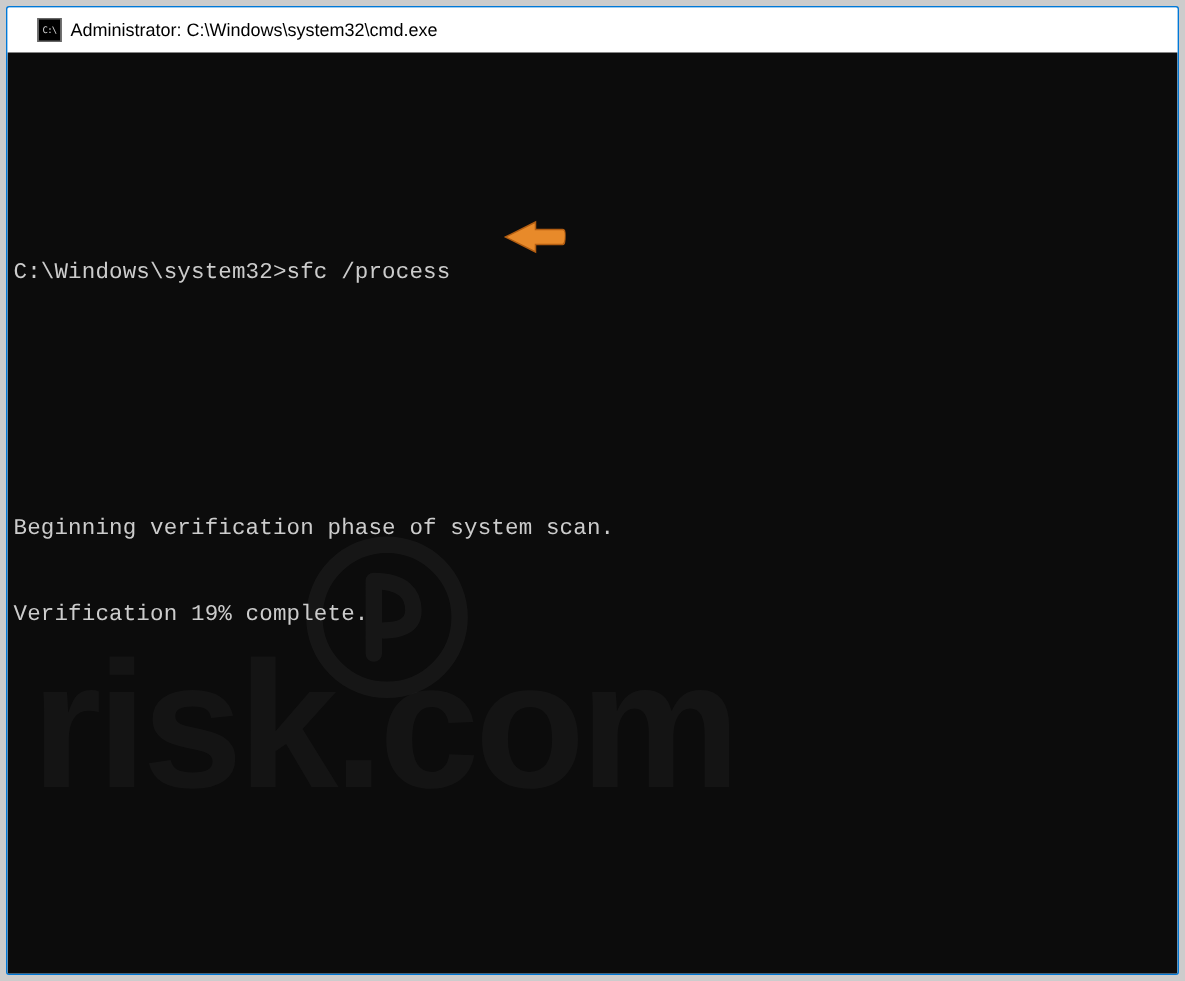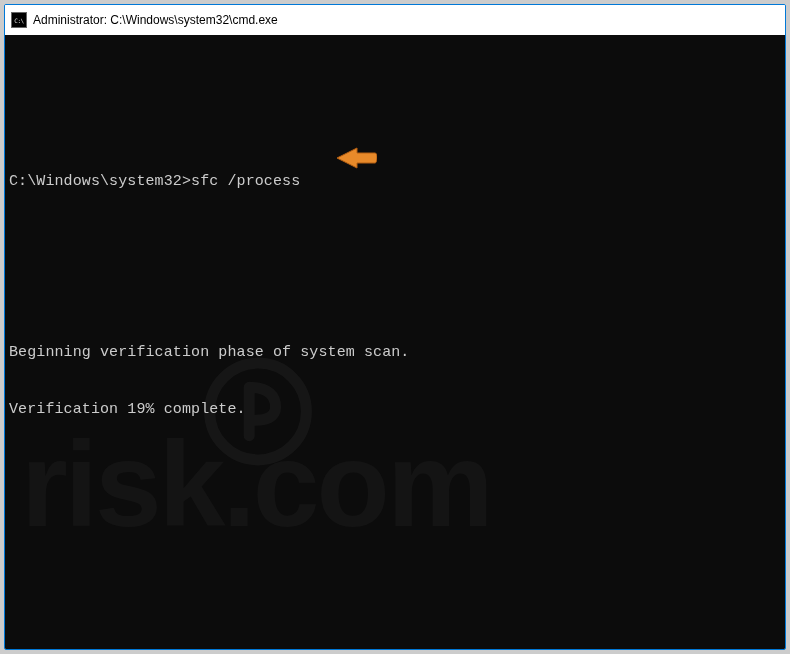--- a/index.html
+++ b/index.html
@@ -24,21 +24,21 @@
       display: flex;
       flex-direction: column;
       border-radius: 2px;
       overflow: hidden;
     }
     .titlebar {
       height: 30px;
       background: #ffffff;
       display: flex;
       align-items: center;
-      padding: 0 6px;
+      padding: 0 20px;
       flex-shrink: 0;
     }
     .titlebar-icon {
       width: 16px;
       height: 16px;
       background: #000;
       margin-right: 6px;
       display: inline-flex;
       align-items: center;
       justify-content: center;

